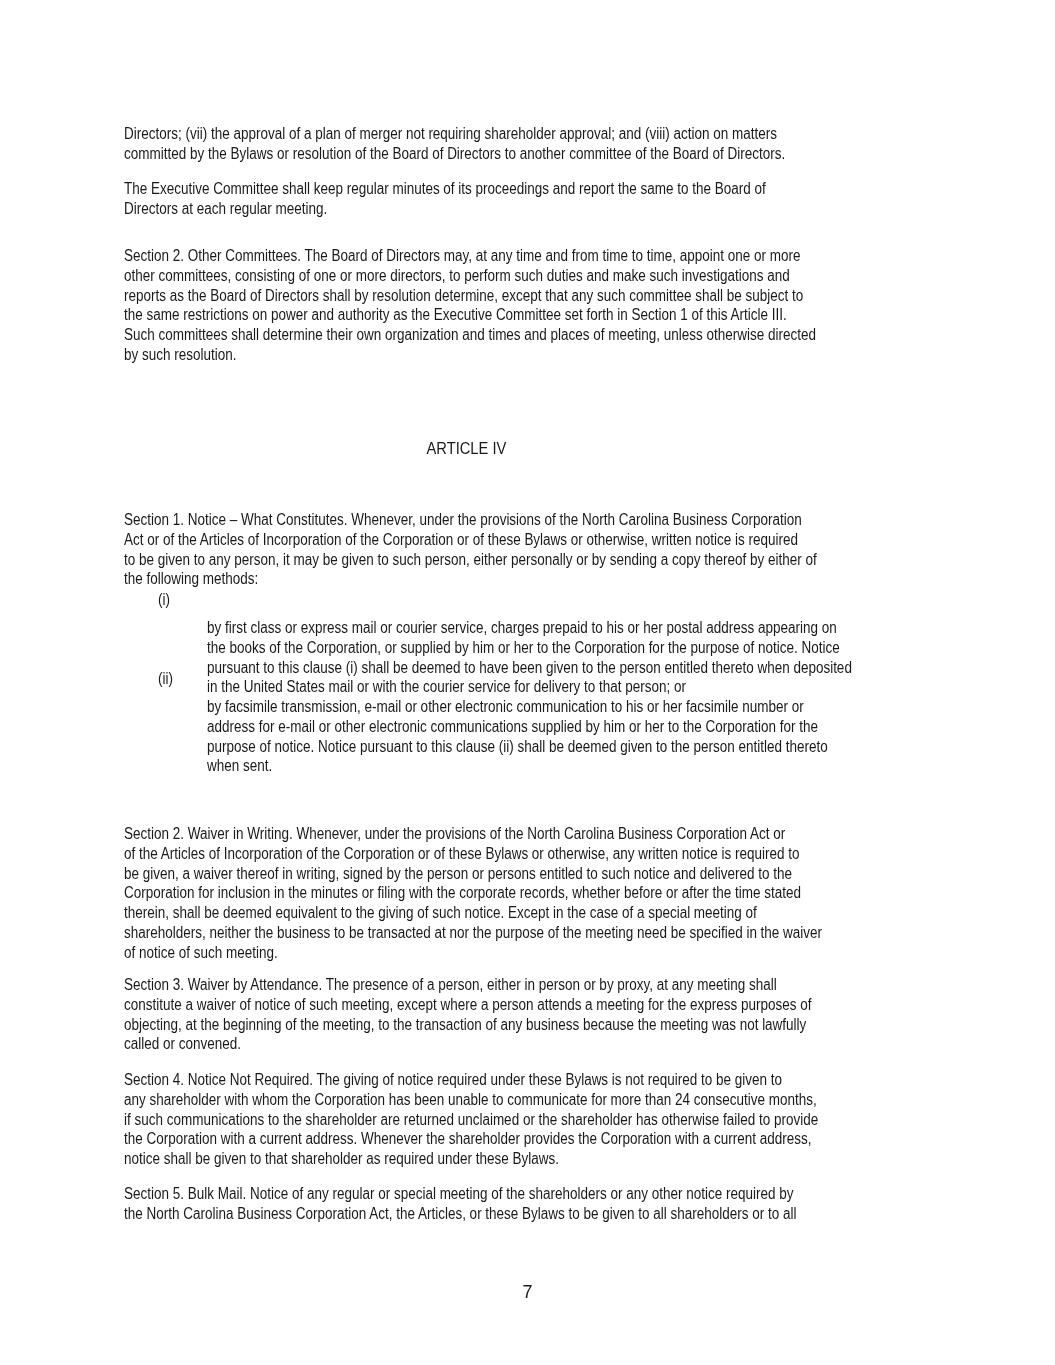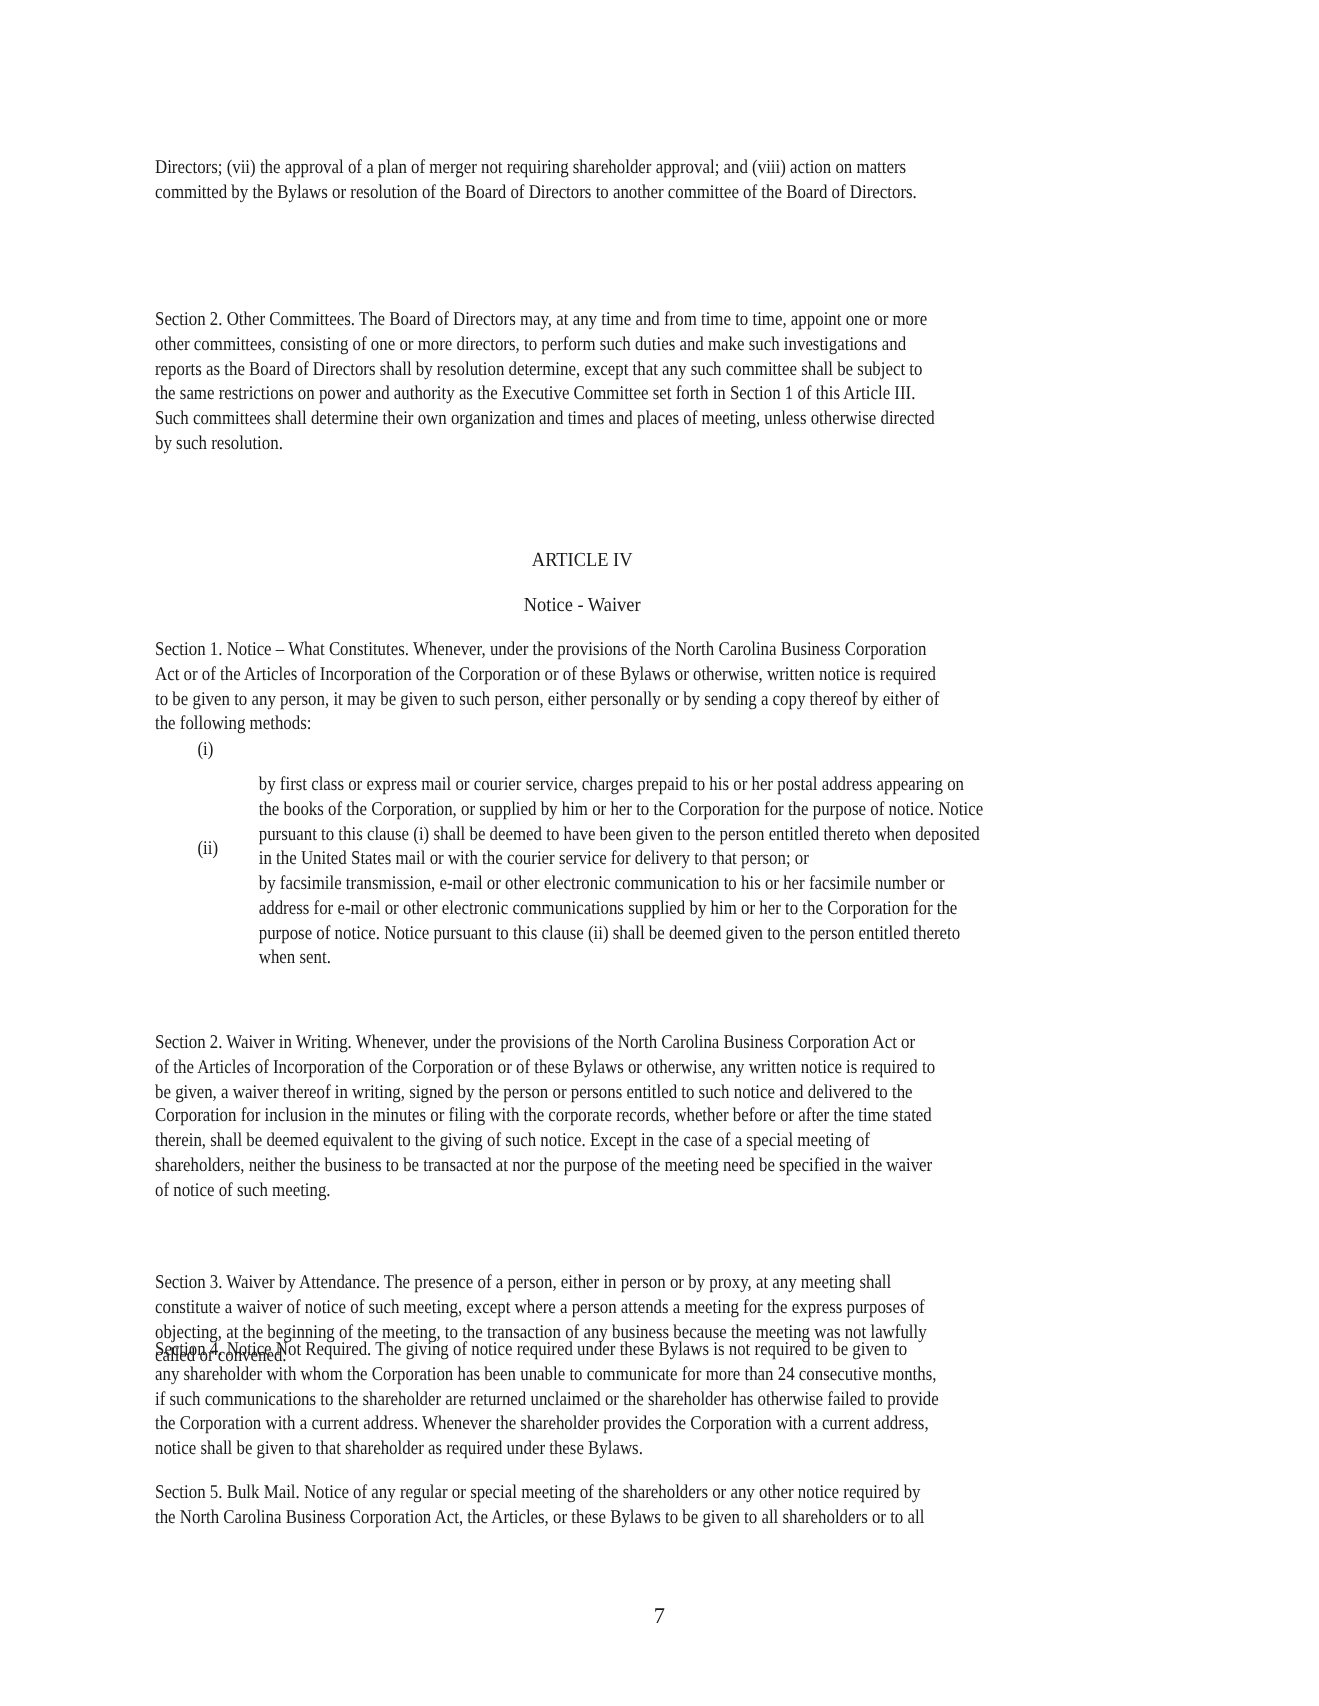--- a/index.html
+++ b/index.html
@@ -14,21 +14,20 @@
       overflow: hidden;
       color: #1a1a1a;
       font-family: "Liberation Sans", sans-serif;
     }
     .page {
       position: absolute;
       left: 0; top: 0;
       width: 1055px;
       height: 1365px;
       background: #ffffff;
-      font-family: Liberation Serif, serif;
     }
     .block {
       position: absolute;
       left: 124px;
       width: 820px;
     }
     .line {
       display: block;
       white-space: nowrap;
       font-size: 15.6px;
@@ -85,38 +84,39 @@
 </head>
 <body>
 
 <div class="page">
 
   <div class="block" style="top:124px;">
     <span class="line">Directors; (vii) the approval of a plan of merger not requiring shareholder approval; and (viii) action on matters</span>
     <span class="line">committed by the Bylaws or resolution of the Board of Directors to another committee of the Board of Directors.</span>
   </div>
 
+  <div class="block" style="top:179px;">
+    <span class="line">The Executive Committee shall keep regular minutes of its proceedings and report the same to the Board of</span>
+    <span class="line">Directors at each regular meeting.</span>
+  </div>
 
   <div class="block" style="top:234px;margin-top:12px;">
     <span class="line">Section 2. Other Committees. The Board of Directors may, at any time and from time to time, appoint one or more</span>
     <span class="line">other committees, consisting of one or more directors, to perform such duties and make such investigations and</span>
     <span class="line">reports as the Board of Directors shall by resolution determine, except that any such committee shall be subject to</span>
     <span class="line">the same restrictions on power and authority as the Executive Committee set forth in Section 1 of this Article III.</span>
     <span class="line">Such committees shall determine their own organization and times and places of meeting, unless otherwise directed</span>
     <span class="line">by such resolution.</span>
   </div>
 
 
   <div class="center" style="top:439px;">
     <span>ARTICLE IV</span>
   </div>
 
-  <div class="center" style="top:475px;">
-    <span>Notice - Waiver</span>
-  </div>
 
   <div class="block" style="top:510px;">
     <span class="line">Section 1. Notice – What Constitutes. Whenever, under the provisions of the North Carolina Business Corporation</span>
     <span class="line">Act or of the Articles of Incorporation of the Corporation or of these Bylaws or otherwise, written notice is required</span>
     <span class="line">to be given to any person, it may be given to such person, either personally or by sending a copy thereof by either of</span>
     <span class="line">the following methods:</span>
   </div>
 
   <div class="list-item" style="top:590px;">
     <span class="list-marker">(i)</span>
@@ -142,21 +142,21 @@
   <div class="block" style="top:824px;">
     <span class="line">Section 2. Waiver in Writing. Whenever, under the provisions of the North Carolina Business Corporation Act or</span>
     <span class="line">of the Articles of Incorporation of the Corporation or of these Bylaws or otherwise, any written notice is required to</span>
     <span class="line">be given, a waiver thereof in writing, signed by the person or persons entitled to such notice and delivered to the</span>
     <span class="line">Corporation for inclusion in the minutes or filing with the corporate records, whether before or after the time stated</span>
     <span class="line">therein, shall be deemed equivalent to the giving of such notice. Except in the case of a special meeting of</span>
     <span class="line">shareholders, neither the business to be transacted at nor the purpose of the meeting need be specified in the waiver</span>
     <span class="line">of notice of such meeting.</span>
   </div>
 
-  <div class="block" style="top:1016px;">
+  <div class="block" style="top:975px;">
     <span class="line">Section 3. Waiver by Attendance. The presence of a person, either in person or by proxy, at any meeting shall</span>
     <span class="line">constitute a waiver of notice of such meeting, except where a person attends a meeting for the express purposes of</span>
     <span class="line">objecting, at the beginning of the meeting, to the transaction of any business because the meeting was not lawfully</span>
     <span class="line">called or convened.</span>
   </div>
 
   <div class="block" style="top:1070px;">
     <span class="line">Section 4. Notice Not Required. The giving of notice required under these Bylaws is not required to be given to</span>
     <span class="line">any shareholder with whom the Corporation has been unable to communicate for more than 24 consecutive months,</span>
     <span class="line">if such communications to the shareholder are returned unclaimed or the shareholder has otherwise failed to provide</span>

